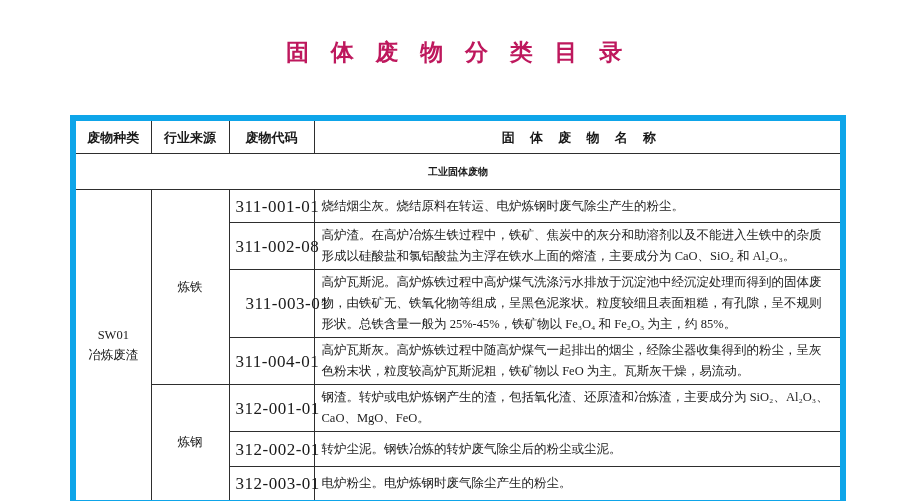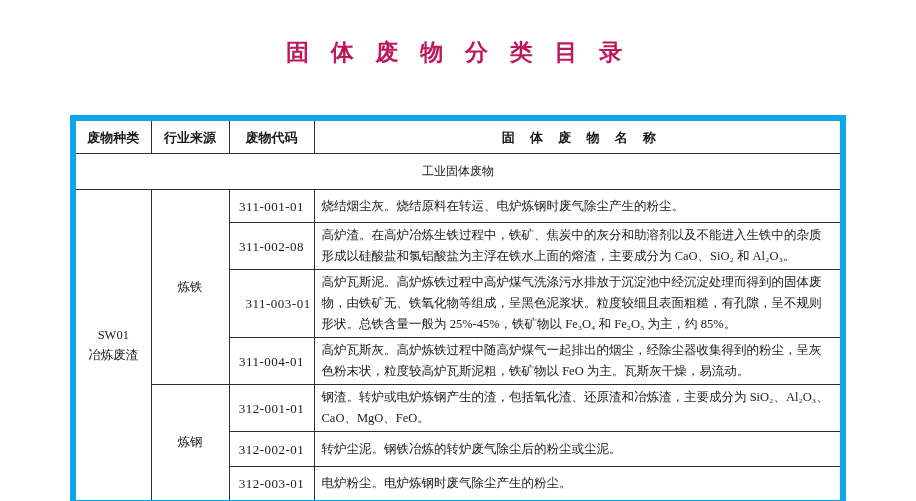--- a/index.html
+++ b/index.html
@@ -37,29 +37,29 @@
   }
   .waste-table th {
     font-weight: bold;
     text-align: center;
     font-size: 13px;
     height: 28px;
   }
   th.name-header { letter-spacing: 6px; padding-left: 15px; }
   td.section-cell {
     text-align: center;
-    font-weight: normal;
-    font-size: 12px;
+    font-weight: bold;
+    font-size: 10px;
     height: 31px;
   }
   td.category-cell, td.industry-cell, td.code-cell {
     text-align: center;
   }
   td.code-cell {
-    font-size: 13px;
+    font-size: 17px;
     letter-spacing: 0.5px;
     white-space: nowrap;
   }
   td.desc-cell {
     text-align: left;
     padding: 2px 7px;
   }
   .cat-line { display: block; line-height: 20px; }
   tr.h30 > td.row-anchor { height: 28px; }
   tr.h44 > td.row-anchor { height: 42px; }

